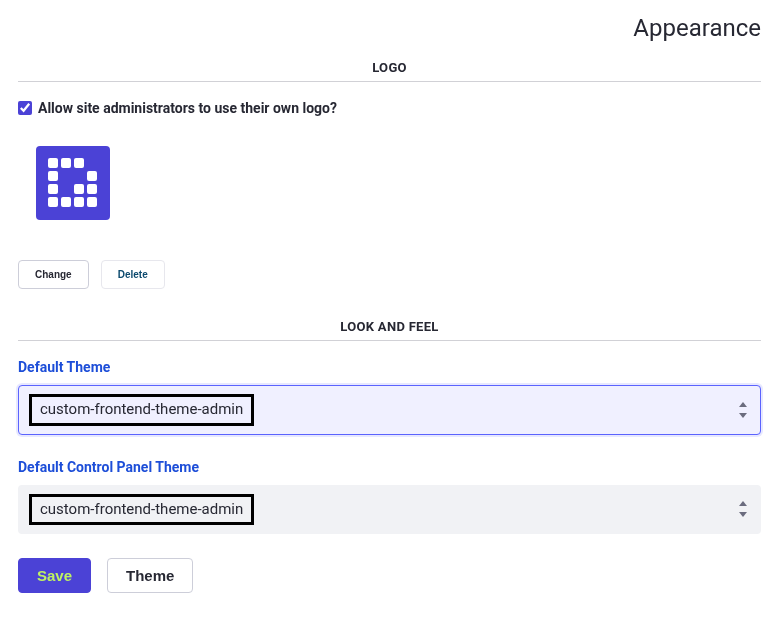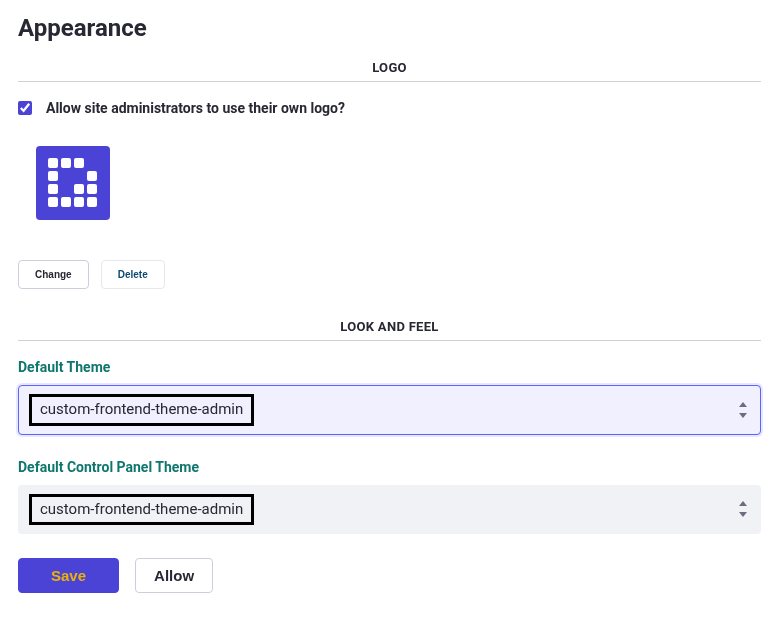--- a/index.html
+++ b/index.html
@@ -8,39 +8,40 @@
       padding: 0;
     }
     body {
       font-family: -apple-system, BlinkMacSystemFont, "Segoe UI", Roboto, Helvetica, Arial, sans-serif;
       padding: 14px 18px;
       width: 779px;
       color: #272833;
     }
     h1.page-title {
       font-size: 24px;
-      font-weight: 700;
+      font-weight: 400;
       color: #272833;
       margin-bottom: 18px;
+      text-align: right;
     }
     .section-header {
       font-size: 13px;
       font-weight: 700;
       letter-spacing: 0.3px;
       color: #272833;
       text-transform: uppercase;
       padding-bottom: 6px;
       border-bottom: 1px solid #d1d1d6;
       margin-bottom: 18px;
       text-align: center;
     }
     .checkbox-row {
       display: flex;
       align-items: center;
-      gap: 14px;
+      gap: 6px;
       margin-bottom: 30px;
     }
     .checkbox-row input[type="checkbox"] {
       width: 14px;
       height: 14px;
       accent-color: #4b42d6;
     }
     .checkbox-row label {
       font-size: 14px;
       font-weight: 700;
@@ -75,21 +76,21 @@
       color: #0c4a6e;
       border: 1px solid #e7e7ed;
       cursor: default;
     }
     .field-group {
       margin-bottom: 24px;
     }
     .field-label {
       font-size: 14px;
       font-weight: 700;
-      color: #0f766e;
+      color: #1d4ed8;
       margin-bottom: 10px;
       display: block;
     }
     .select-wrap {
       position: relative;
       width: 100%;
       background: #f1f2f5;
       border-radius: 4px;
       border: 1px solid transparent;
     }
@@ -124,23 +125,23 @@
     .section-look {
       margin-top: 19px;
     }
     .footer-btns {
       display: flex;
       gap: 16px;
       margin-top: 16px;
     }
     .btn-primary {
       background: #4b42d6;
-      color: #eab308;
+      color: #bef264;
       border: 1px solid #4b42d6;
-      padding: 8px 32px;
+      padding: 8px 18px;
       font-size: 15px;
       font-weight: 600;
       border-radius: 4px;
       cursor: pointer;
     }
     .btn-secondary {
       background: #fff;
       color: #272833;
       border: 1px solid #cdced9;
       padding: 8px 18px;
@@ -207,14 +208,14 @@
       <svg class="select-arrows" viewBox="0 0 10 16">
         <path d="M5 0 L9 5 L1 5 Z" fill="#6b6c7e"></path>
         <path d="M5 16 L9 11 L1 11 Z" fill="#6b6c7e"></path>
       </svg>
     </div>
   </div>
 </div>
 
 <div class="footer-btns">
   <button class="btn-primary">Save</button>
-  <button class="btn-secondary">Allow</button>
+  <button class="btn-secondary">Theme</button>
 </div>
 
 </body></html>

